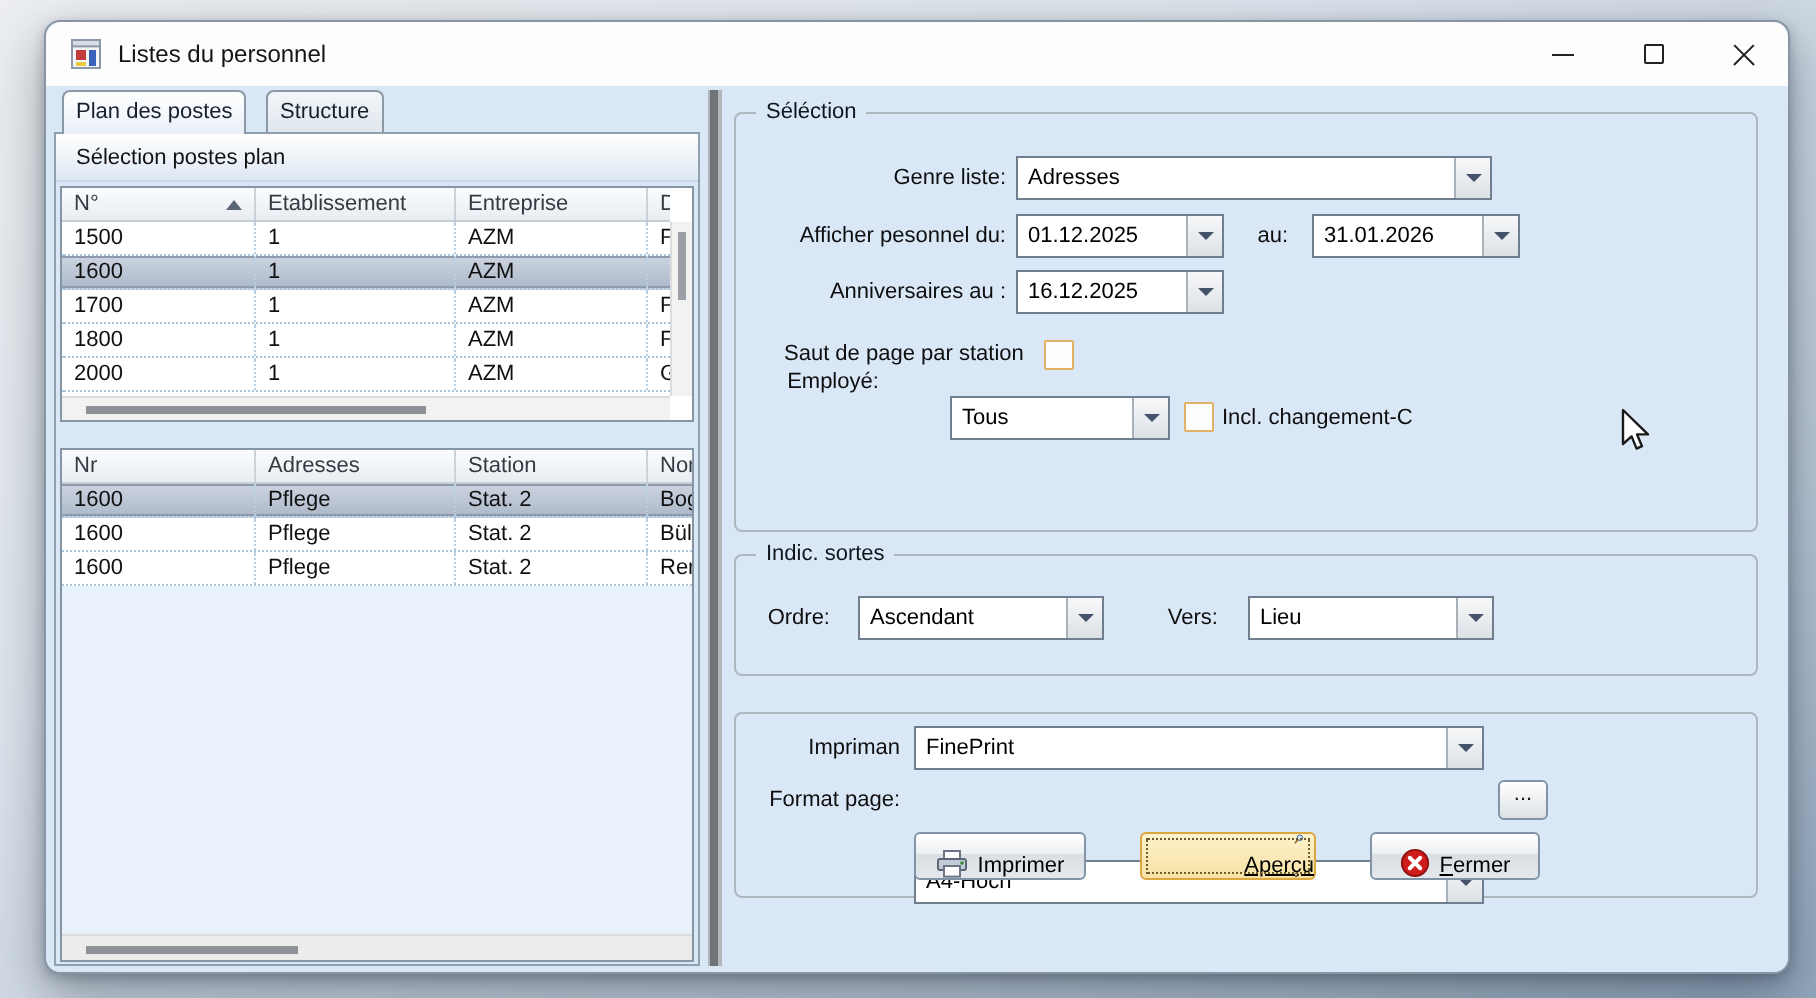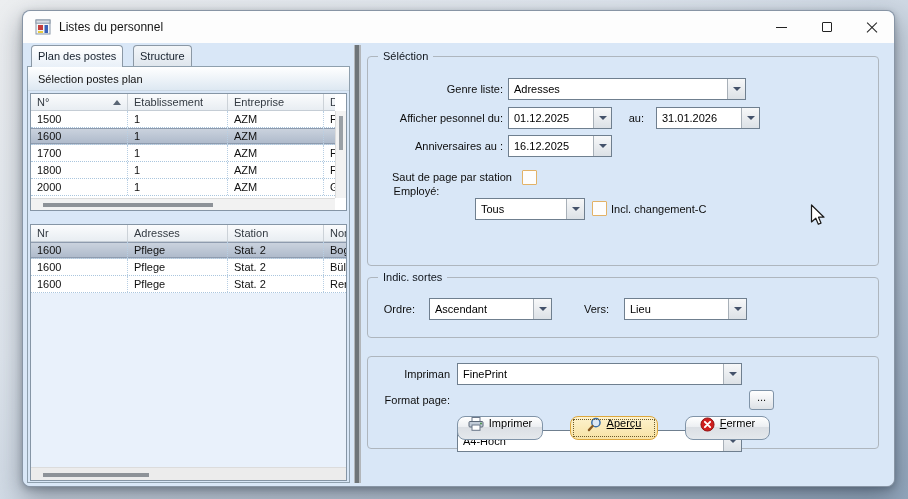--- a/index.html
+++ b/index.html
@@ -83,24 +83,24 @@
     display: flex; align-items: center; }
   .combo-text { flex: 1 1 auto; padding-left: 5px; overflow: hidden; white-space: nowrap; color: #000; }
   .dd { flex: 0 0 18px; align-self: stretch; display: flex; align-items: center; justify-content: center;
     background: linear-gradient(#f7f8f9, #dce1e6); border-left: 1px solid #a8b0b8; }
   .tri { width: 0; height: 0; border-left: 4px solid transparent; border-right: 4px solid transparent;
     border-top: 4px solid #44526a; }
 
   .checkbox { position: absolute; width: 15px; height: 15px; background: #fdfdfd;
     border: 1px solid #e2b267; border-radius: 1px; }
 
-  .btn { position: absolute; height: 24px; display: flex; align-items: flex-start; justify-content: center;
-    gap: 5px; border: 1px solid #8094a8; border-radius: 8px; color: #000;
+  .btn { position: absolute; height: 24px; display: flex; align-items: flex-end; justify-content: center;
+    gap: 5px; border: 1px solid #8094a8; border-radius: 3px; color: #000;
     background: linear-gradient(#ffffff 0%, #eceff2 45%, #dbdfe4 46%, #e4e8ec 100%); }
-  .btn.focus { border-color: #dca73e; background: linear-gradient(#fdf2cd, #f7e2a4); }
+  .btn.focus { border-color: #dca73e; background: linear-gradient(#fdf2cd, #f7e2a4); flex-direction: column; }
   .focus-rect { position: absolute; left: 2px; top: 2px; right: 2px; bottom: 2px;
     border: 1px dotted #6b5b2c; pointer-events: none; }
   .u { text-decoration: underline; }
   .browse-btn { position: absolute; width: 25px; height: 20px; display: flex; align-items: center;
     justify-content: center; border: 1px solid #8094a8; border-radius: 3px;
     background: linear-gradient(#ffffff, #dde1e6); padding-bottom: 6px; }
 
   .cursor { position: absolute; left: 810px; top: 204px; z-index: 50; }
 </style>
 </head>

